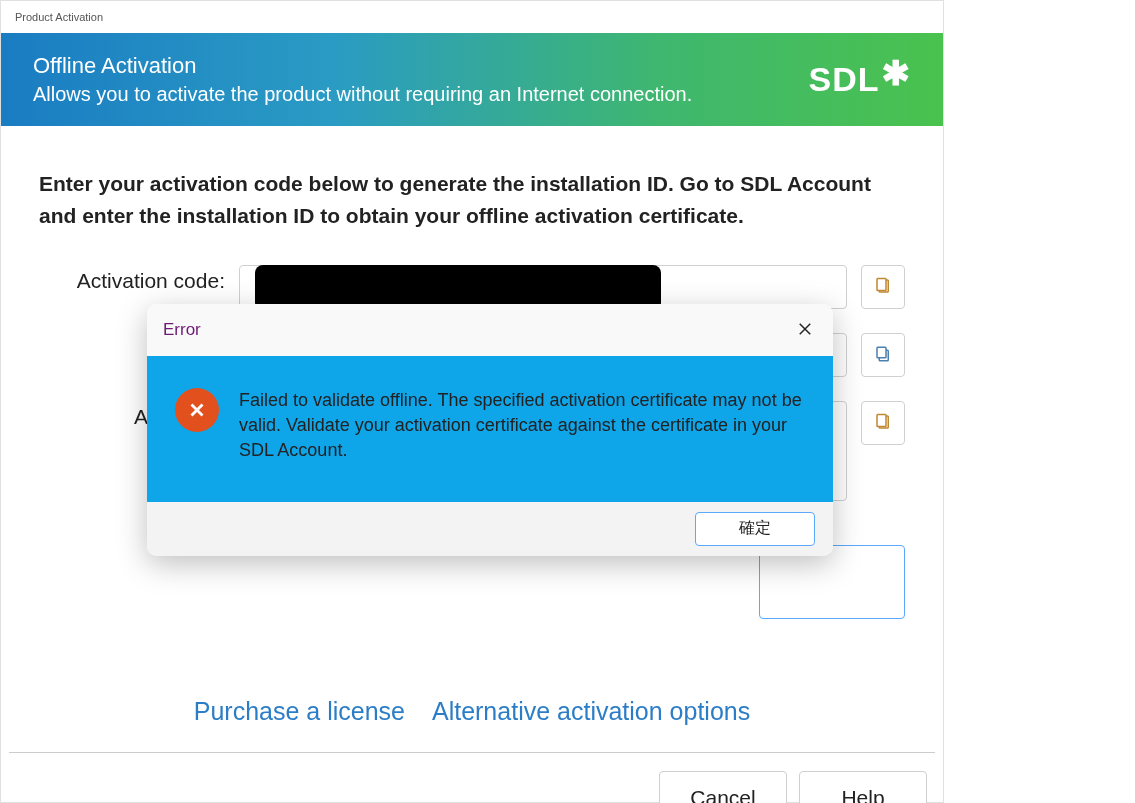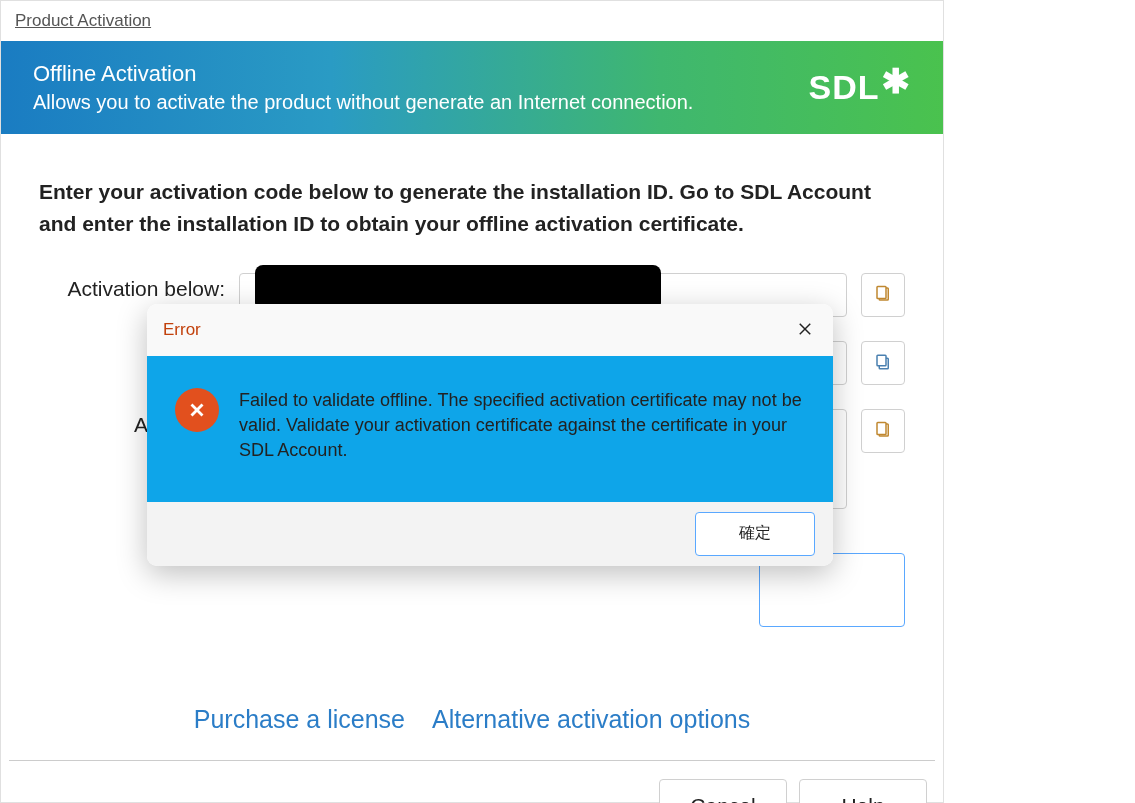--- a/index.html
+++ b/index.html
@@ -15,23 +15,22 @@
       width: 944px;
       height: 803px;
       background: #ffffff;
       border: 1px solid #e0e0e0;
       position: absolute;
       left: 0;
       top: 0;
     }
     .window-title {
       padding: 10px 14px;
-      font-size: 17px;
+      font-size: 11px;
       color: #555;
-      text-decoration: underline;
     }
     .banner {
       background: linear-gradient(90deg, #1a7cc2 0%, #2a9bc4 35%, #3fb76f 70%, #4ac24e 100%);
       padding: 20px 32px;
       display: flex;
       justify-content: space-between;
       align-items: center;
       color: #fff;
     }
     .banner-text { flex: 1; }
@@ -180,21 +179,21 @@
     }
     .modal-header {
       display: flex;
       justify-content: space-between;
       align-items: center;
       padding: 10px 12px 10px 16px;
       background: #f9f9f9;
     }
     .modal-title {
       font-size: 17px;
-      color: #c2410c;
+      color: #701a75;
       text-align: center;
     }
     .modal-close {
       width: 32px;
       height: 32px;
       display: flex;
       align-items: center;
       justify-content: center;
       cursor: pointer;
       background: transparent;
@@ -222,51 +221,51 @@
       line-height: 1.4;
     }
     .modal-footer {
       background: #f3f3f3;
       padding: 10px 18px;
       display: flex;
       justify-content: flex-end;
     }
     .modal-footer button {
       width: 120px;
-      height: 44px;
+      height: 34px;
       border: 1px solid #5aa8ff;
       border-radius: 4px;
       background: #fff;
       font-size: 16px;
       color: #222;
       cursor: pointer;
     }
   </style>
 </head>
 <body>
 
 <div class="window-container">
   <div class="window-title">Product Activation</div>
 
   <div class="banner">
     <div class="banner-text">
       <div class="banner-title">Offline Activation</div>
-      <div class="banner-sub">Allows you to activate the product without generate an Internet connection.</div>
+      <div class="banner-sub">Allows you to activate the product without requiring an Internet connection.</div>
     </div>
     <div class="brand">
       <span>SDL</span>
       <span class="brand-star">✱</span>
     </div>
   </div>
 
   <div class="content">
     <div class="instructions">Enter your activation code below to generate the installation ID. Go to SDL Account and enter the installation ID to obtain your offline activation certificate.</div>
 
     <div class="form-row">
-      <div class="form-label">Activation below:</div>
+      <div class="form-label">Activation code:</div>
       <div class="form-input-wrap">
         <input class="form-input" type="text" value="" style="">
         <button class="icon-btn">
           <span>
             <svg width="18" height="18" viewBox="0 0 24 24" fill="none" stroke="#c08830" stroke-width="2">
                 <rect x="7" y="4" width="12" height="16" rx="1"></rect>
                 <rect x="4" y="2" width="12" height="16" rx="1" fill="#fff"></rect>
               </svg>
           </span>
         </button>

